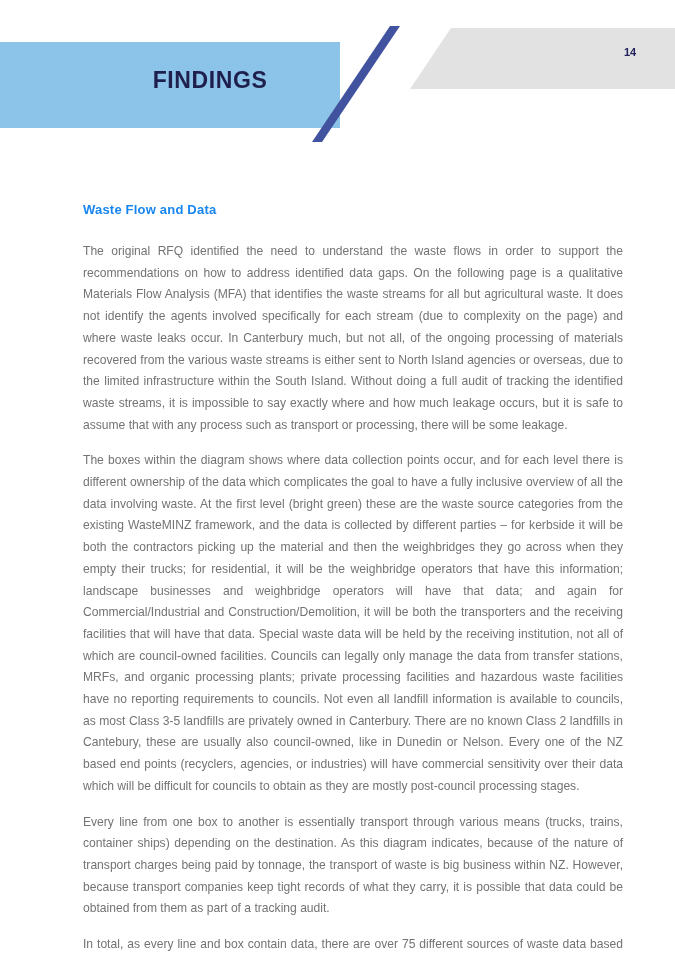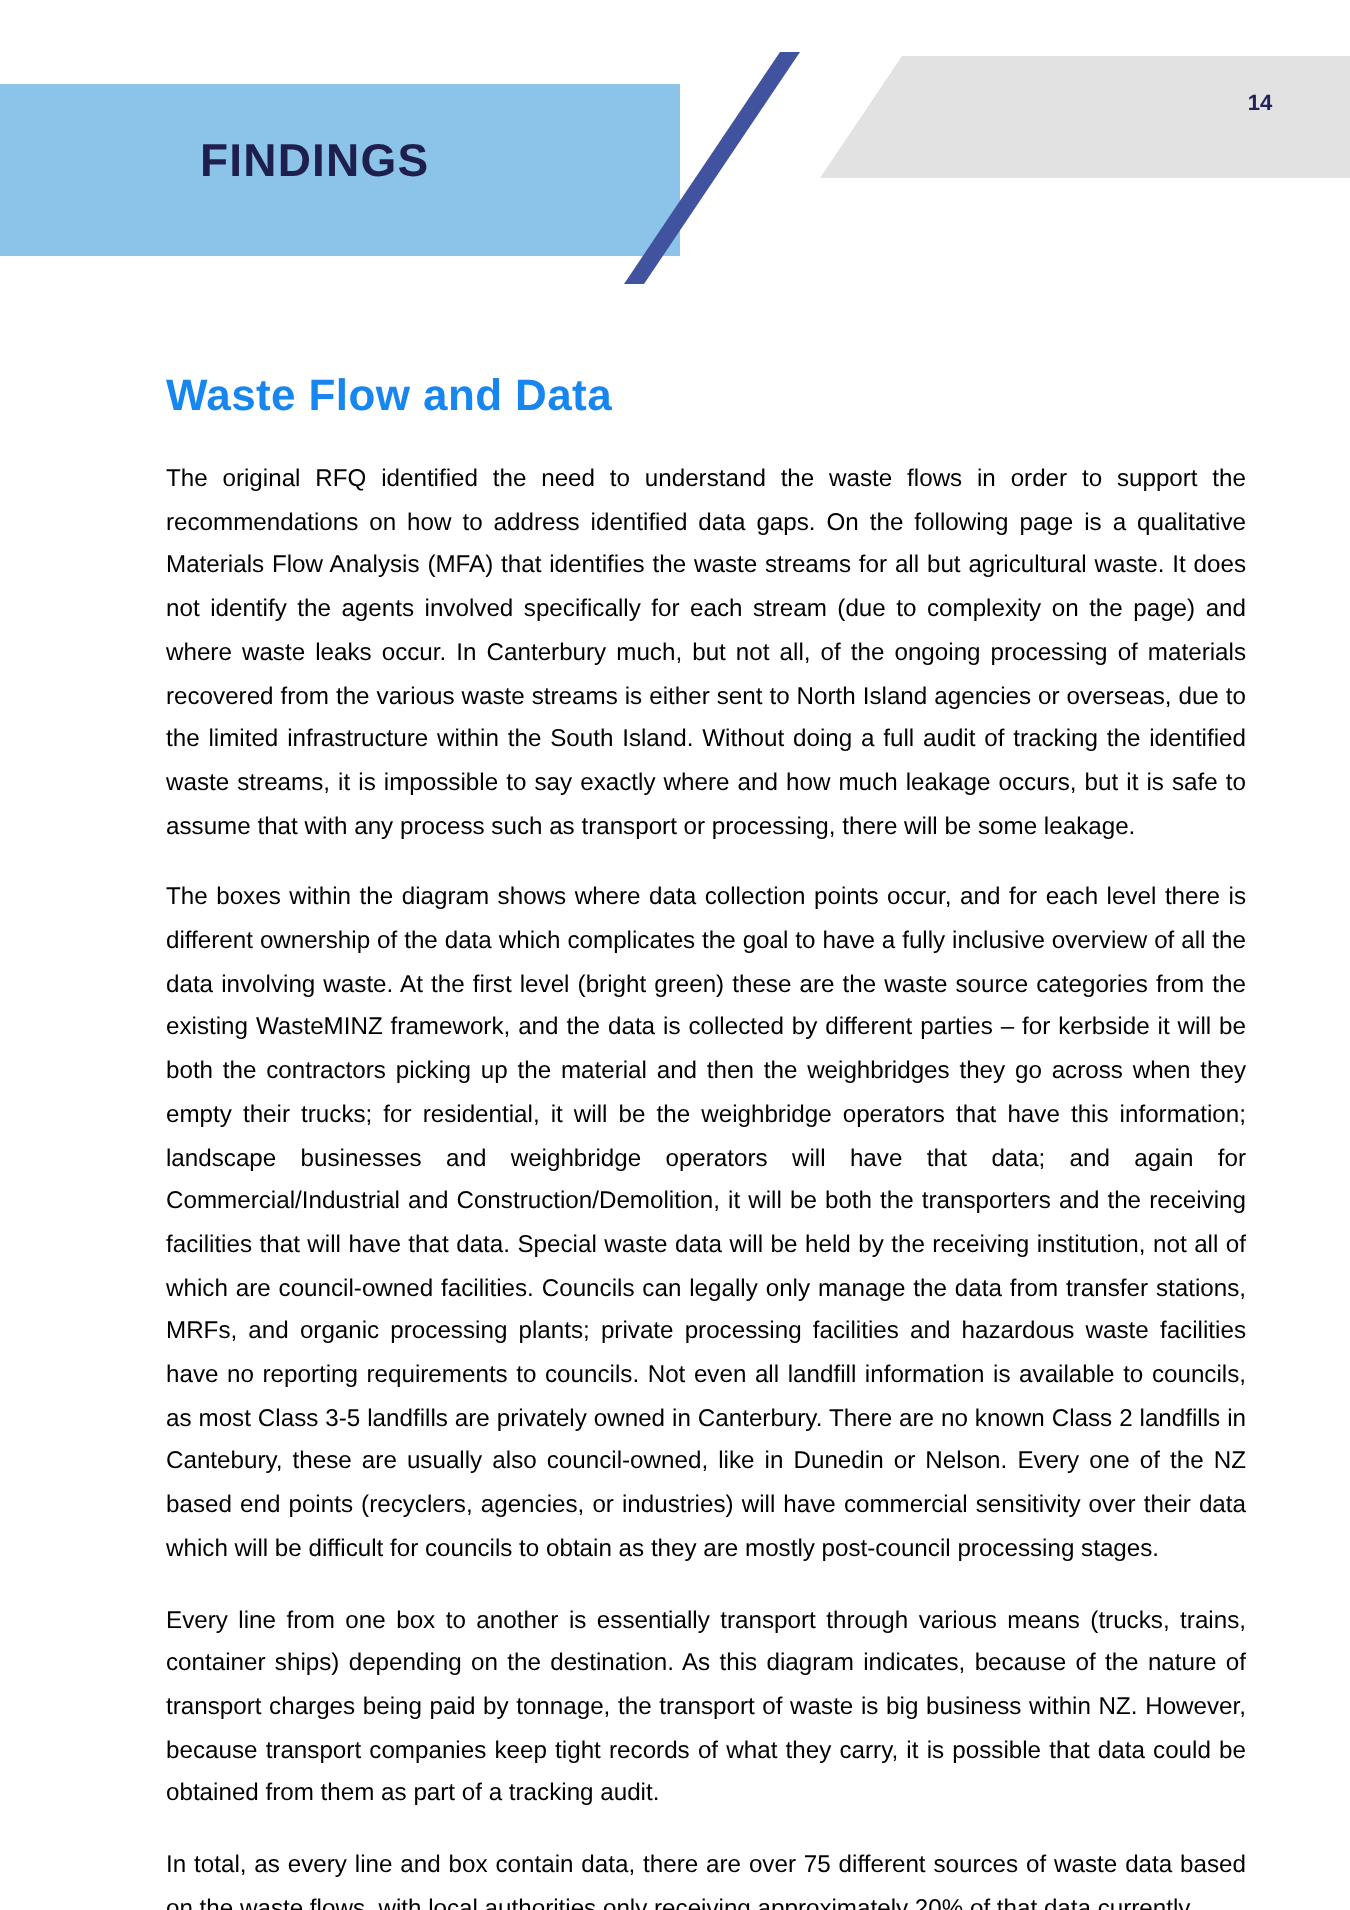--- a/index.html
+++ b/index.html
@@ -39,20 +39,21 @@
     left: 100px;
     top: 60px;
     width: 220px;
     height: 40px;
     line-height: 40px;
     font-size: 23px;
     font-weight: bold;
     letter-spacing: 0.6px;
     color: #1f1f4d;
     white-space: nowrap;
+    text-align: center;
   }
 
   .header-slash {
     position: absolute;
     left: 300px;
     top: 20px;
     width: 100px;
     height: 130px;
   }
 
@@ -77,32 +78,32 @@
 
   
   .doc-body {
     position: absolute;
     left: 83px;
     top: 186px;
     width: 540px;
   }
 
   .section-title {
-    font-size: 22px;
+    font-size: 13px;
     font-weight: bold;
     color: #1886ef;
     letter-spacing: 0.2px;
-    margin: 0 0 19px 0;
+    margin: 12px 0 19px 0;
     line-height: 24px;
   }
 
   .body-paragraph {
     font-size: 12.1px;
     line-height: 21.7px;
-    color: #000000;
+    color: #737373;
     text-align: justify;
     margin: 0 0 14px 0;
     -webkit-hyphens: none;
     hyphens: none;
   }
 
   .body-paragraph:last-child {
     margin-bottom: 0;
   }
 </style>

